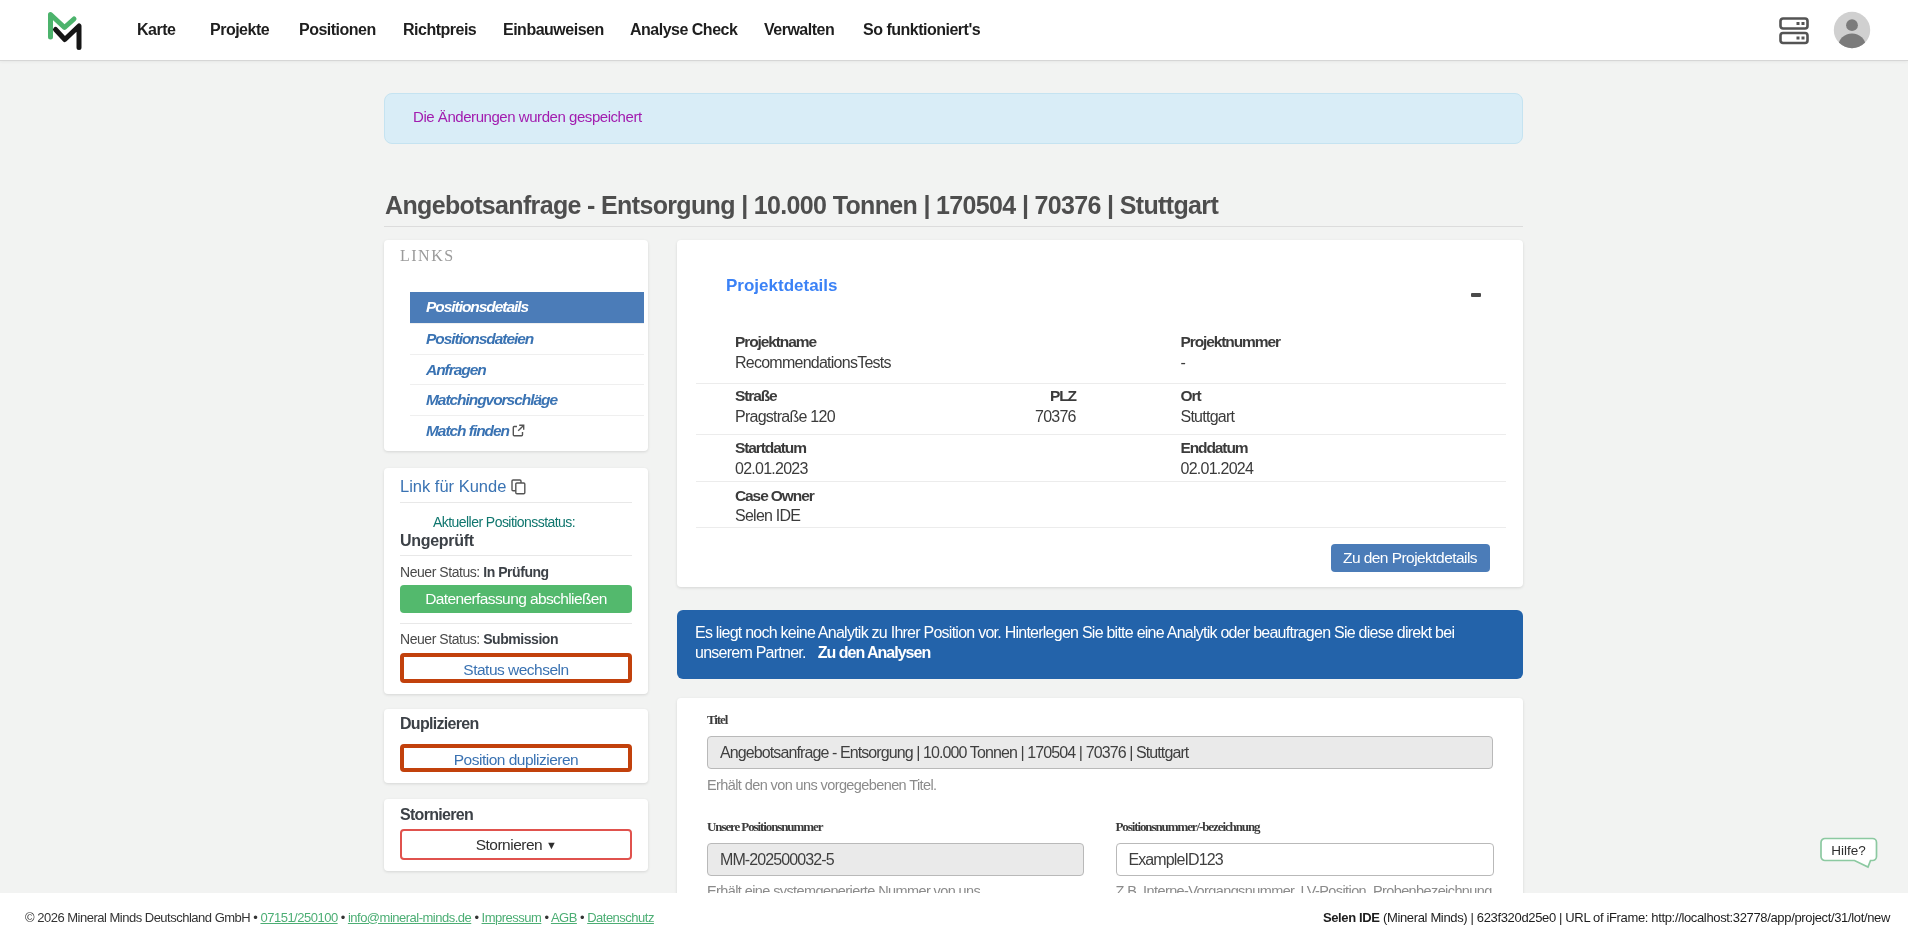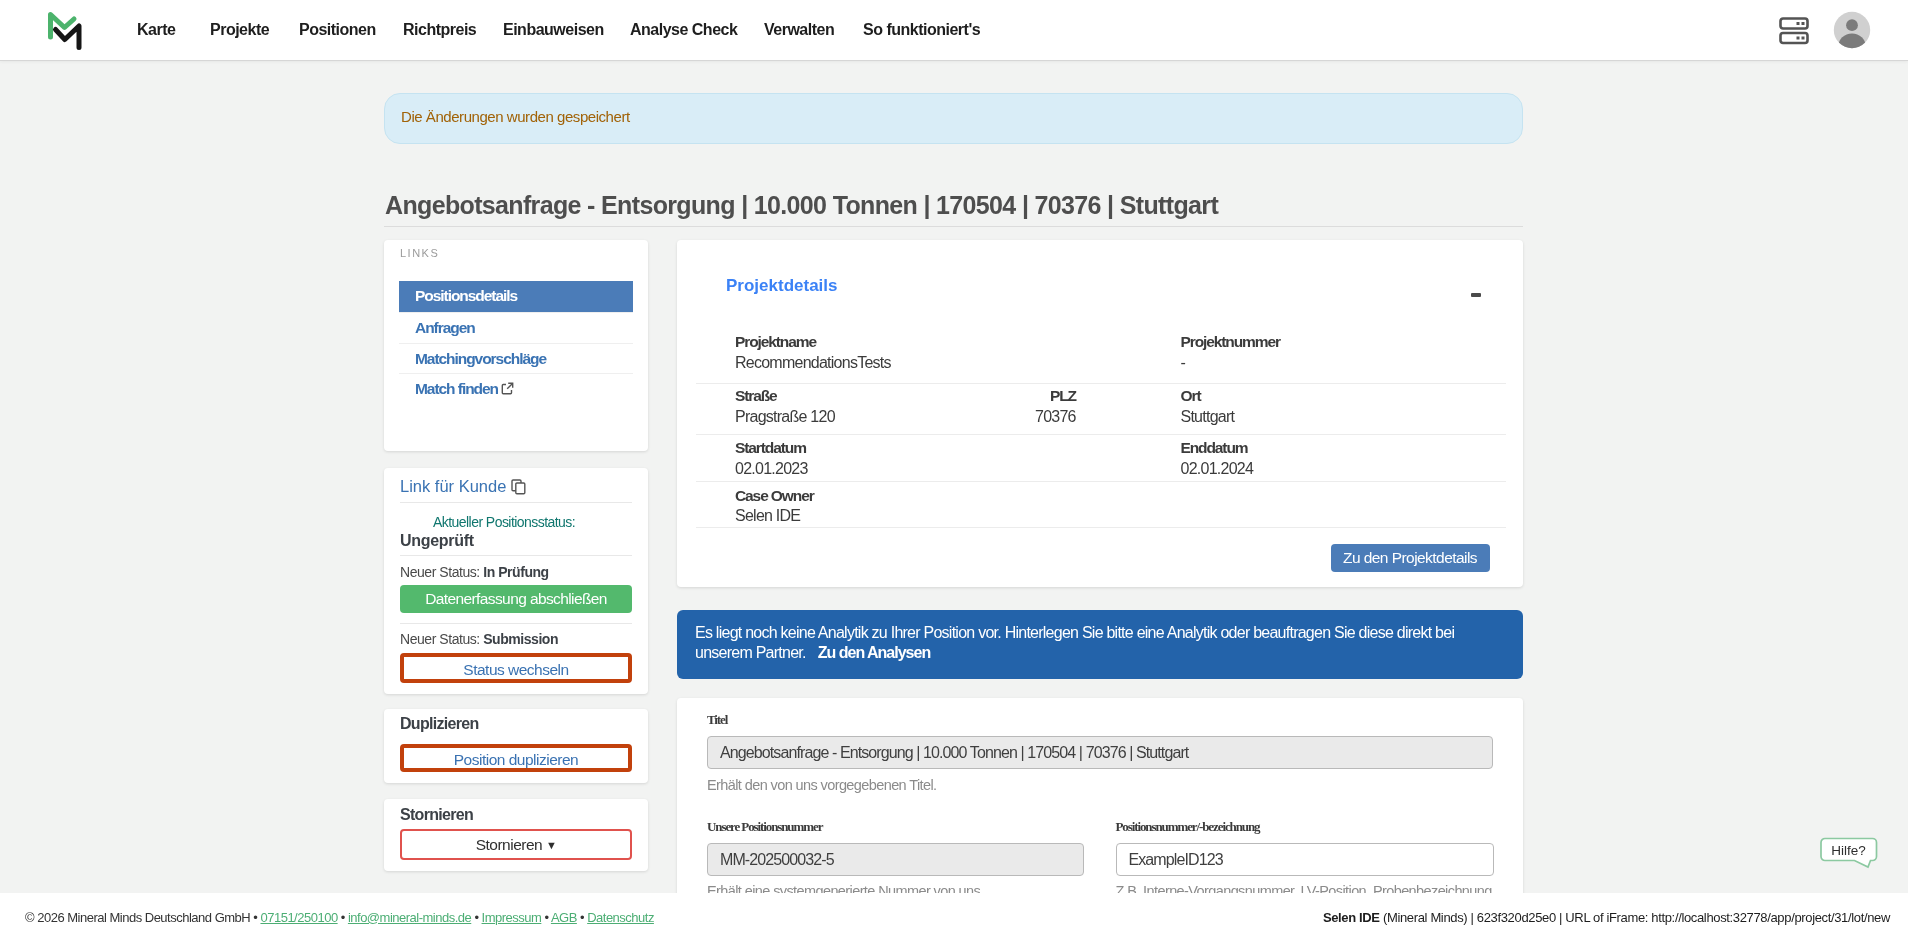--- a/index.html
+++ b/index.html
@@ -7,29 +7,29 @@
 #app{position:relative;width:1908px;height:943px;background:#f2f3f2;overflow:hidden;
   font-family:"Liberation Sans",sans-serif;}
 
 #nav{position:absolute;left:0;top:0;width:100%;height:61px;background:#fff;
   border-bottom:1px solid #d6d6d6;box-shadow:0 1px 3px rgba(0,0,0,.05);z-index:30;}
 #logo{position:absolute;left:46px;top:11px;}
 .navitem{position:absolute;top:0;height:60px;line-height:60px;font-size:16px;
   font-weight:bold;color:#1e1e1e;white-space:nowrap;letter-spacing:-0.5px;}
 
 .alert{position:absolute;left:384px;top:93px;width:1139px;height:51px;background:#d9edf7;
-  border:1px solid #c5e3f1;border-radius:16px;color:#a16207;font-size:15px;letter-spacing:-0.45px;
-  line-height:46.5px;padding-left:16px;}
+  border:1px solid #c5e3f1;border-radius:8px;color:#a21caf;font-size:15px;letter-spacing:-0.45px;
+  line-height:46.5px;padding-left:28px;}
 #pagetitle{position:absolute;left:385px;top:190.5px;font-size:25px;font-weight:bold;color:#4e4e4e;letter-spacing:-0.65px;}
 #titlehr{position:absolute;left:384px;top:226px;width:1139px;height:1px;background:#dcdcdc;}
 .card{position:absolute;background:#fff;border-radius:4px;box-shadow:0 1px 3px rgba(0,0,0,.12);}
 
 #card-links{left:384px;top:240px;width:264px;height:211px;}
-#card-links .hd{position:absolute;left:16px;top:7px;font-size:11px;letter-spacing:1.5px;color:#9b9b9b;}
-#card-links ul{position:absolute;left:0;top:26px;width:100%;margin:0;padding:15px;list-style:none;}
+#card-links .hd{position:absolute;left:16px;top:7px;font-size:16px;letter-spacing:1.5px;color:#9b9b9b;font-family:Liberation Serif, serif;}
+#card-links ul{position:absolute;left:0;top:26px;width:100%;margin:11px;padding:15px;list-style:none;font-style:italic;}
 #card-links li{height:30.8px;line-height:30.5px;padding-left:16px;font-size:15.5px;
   font-weight:bold;color:#3a73b3;border-top:1px solid #efefef;letter-spacing:-1.05px;}
 #card-links li:first-child{border-top:none;}
 #card-links li.active{background:#4b7cb8;color:#fff;border-top-color:#4b7cb8;}
 
 #card-status{left:384px;top:468px;width:264px;height:226px;}
 #card-dup{left:384px;top:709px;width:264px;height:74px;}
 #card-storno{left:384px;top:799px;width:264px;height:72px;}
 .shr{position:absolute;left:16px;width:232px;height:1px;background:#e8e8e8;}
 .abs{position:absolute;}
@@ -102,20 +102,21 @@
     </svg>
   </div>
   <div class="alert">Die Änderungen wurden gespeichert</div>
   <div id="pagetitle">Angebotsanfrage - Entsorgung | 10.000 Tonnen | 170504 | 70376 | Stuttgart</div>
   <div id="titlehr"></div>
 
   <div class="card" id="card-links">
     <div class="hd">LINKS</div>
     <ul>
       <li class="active">Positionsdetails</li>
+      <li>Positionsdateien</li>
       <li>Anfragen</li>
       <li>Matchingvorschläge</li>
       <li>Match finden <svg id="ext-icon" width="13" height="13" viewBox="0 0 13 13" style="vertical-align:-1px">
             <path d="M5 2.5 H2.2 A0.9 0.9 0 0 0 1.3 3.4 V10.8 A0.9 0.9 0 0 0 2.2 11.7 H9.6 A0.9 0.9 0 0 0 10.5 10.8 V8" fill="none" stroke="#555" stroke-width="1.4"></path>
             <path d="M7.2 1.3 H11.7 V5.8" fill="none" stroke="#555" stroke-width="1.4"></path>
             <path d="M11.3 1.7 L6.2 6.8" fill="none" stroke="#555" stroke-width="1.4"></path>
           </svg></li>
     </ul>
   </div>
 

